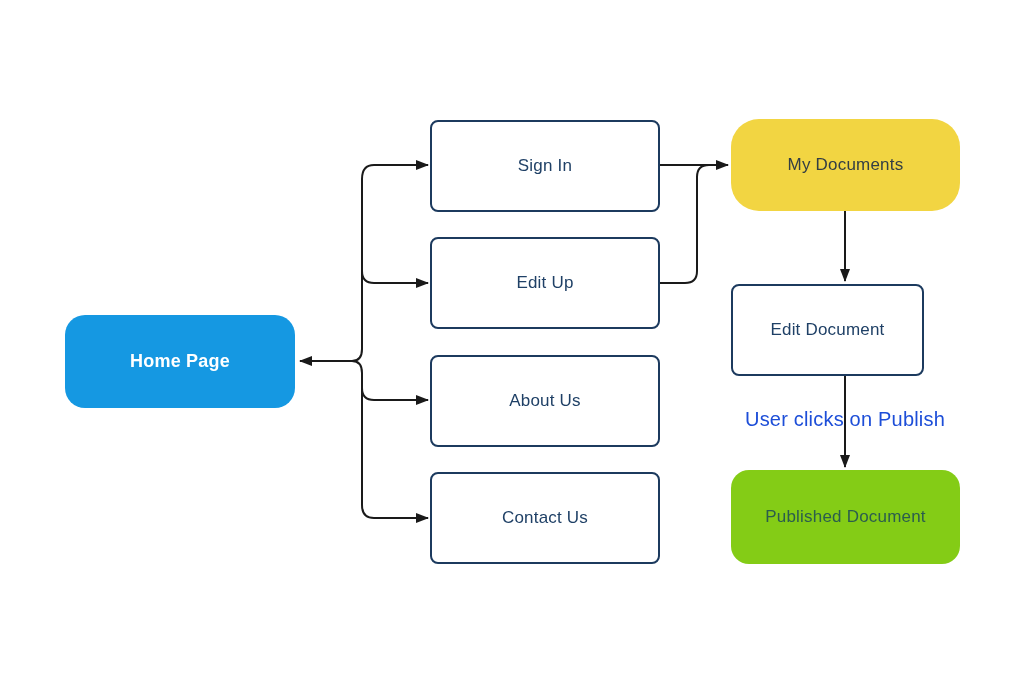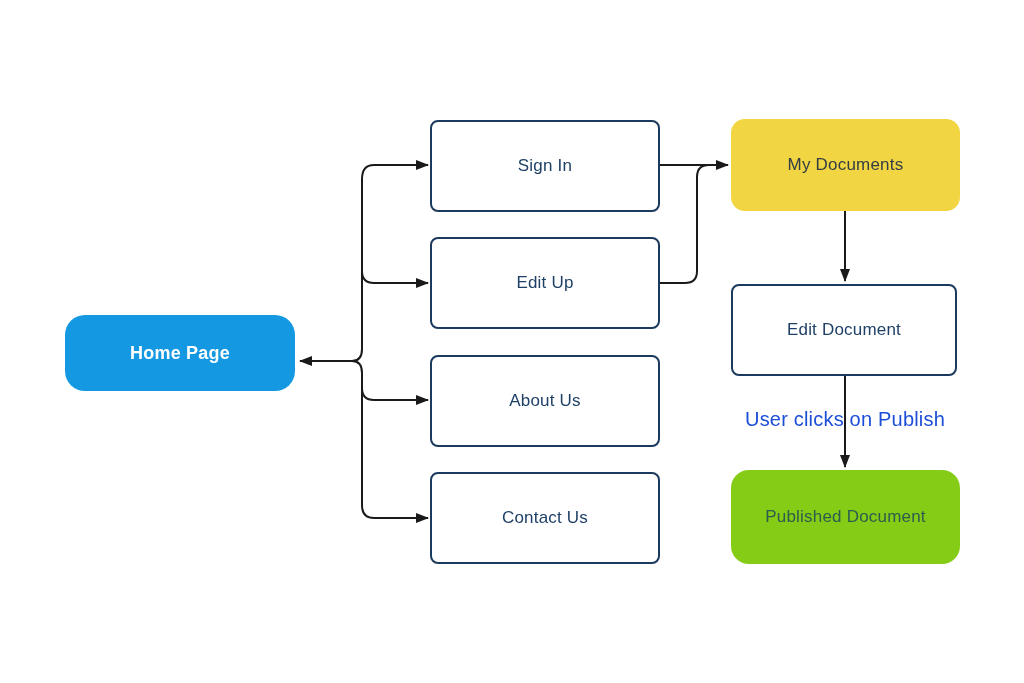--- a/index.html
+++ b/index.html
@@ -28,38 +28,38 @@
     box-sizing: border-box;
     border-radius: 8px;
     cursor: default;
   }
   .node.outline {
     background: #ffffff;
     border: 2px solid #1c3a5e;
     color: #1f4066;
   }
   .node.home {
-    left: 65px; top: 315px; width: 230px; height: 76px;
+    left: 65px; top: 315px; width: 230px; height: 93px;
     background: #1598e2;
     color: #ffffff;
     font-weight: bold;
     font-size: 18px;
     border-radius: 20px;
   }
   .node.sign-in   { left: 430px; top: 120px; width: 230px; height: 92px; }
   .node.sign-up   { left: 430px; top: 237px; width: 230px; height: 92px; }
   .node.about     { left: 430px; top: 355px; width: 230px; height: 92px; }
   .node.contact   { left: 430px; top: 472px; width: 230px; height: 92px; }
   .node.my-docs {
     left: 731px; top: 119px; width: 229px; height: 92px;
     background: #f2d542;
     color: #333e44;
-    border-radius: 14px;
+    border-radius: 28px;
   }
-  .node.edit-doc  { left: 731px; top: 284px; width: 226px; height: 92px; }
+  .node.edit-doc  { left: 731px; top: 284px; width: 193px; height: 92px; }
   .node.pub-doc {
     left: 731px; top: 470px; width: 229px; height: 94px;
     background: #84cc16;
     color: #2b5d4d;
     border-radius: 18px;
   }
   .edge-label {
     position: absolute;
     left: 720px; top: 408px; width: 250px;
     text-align: center;

